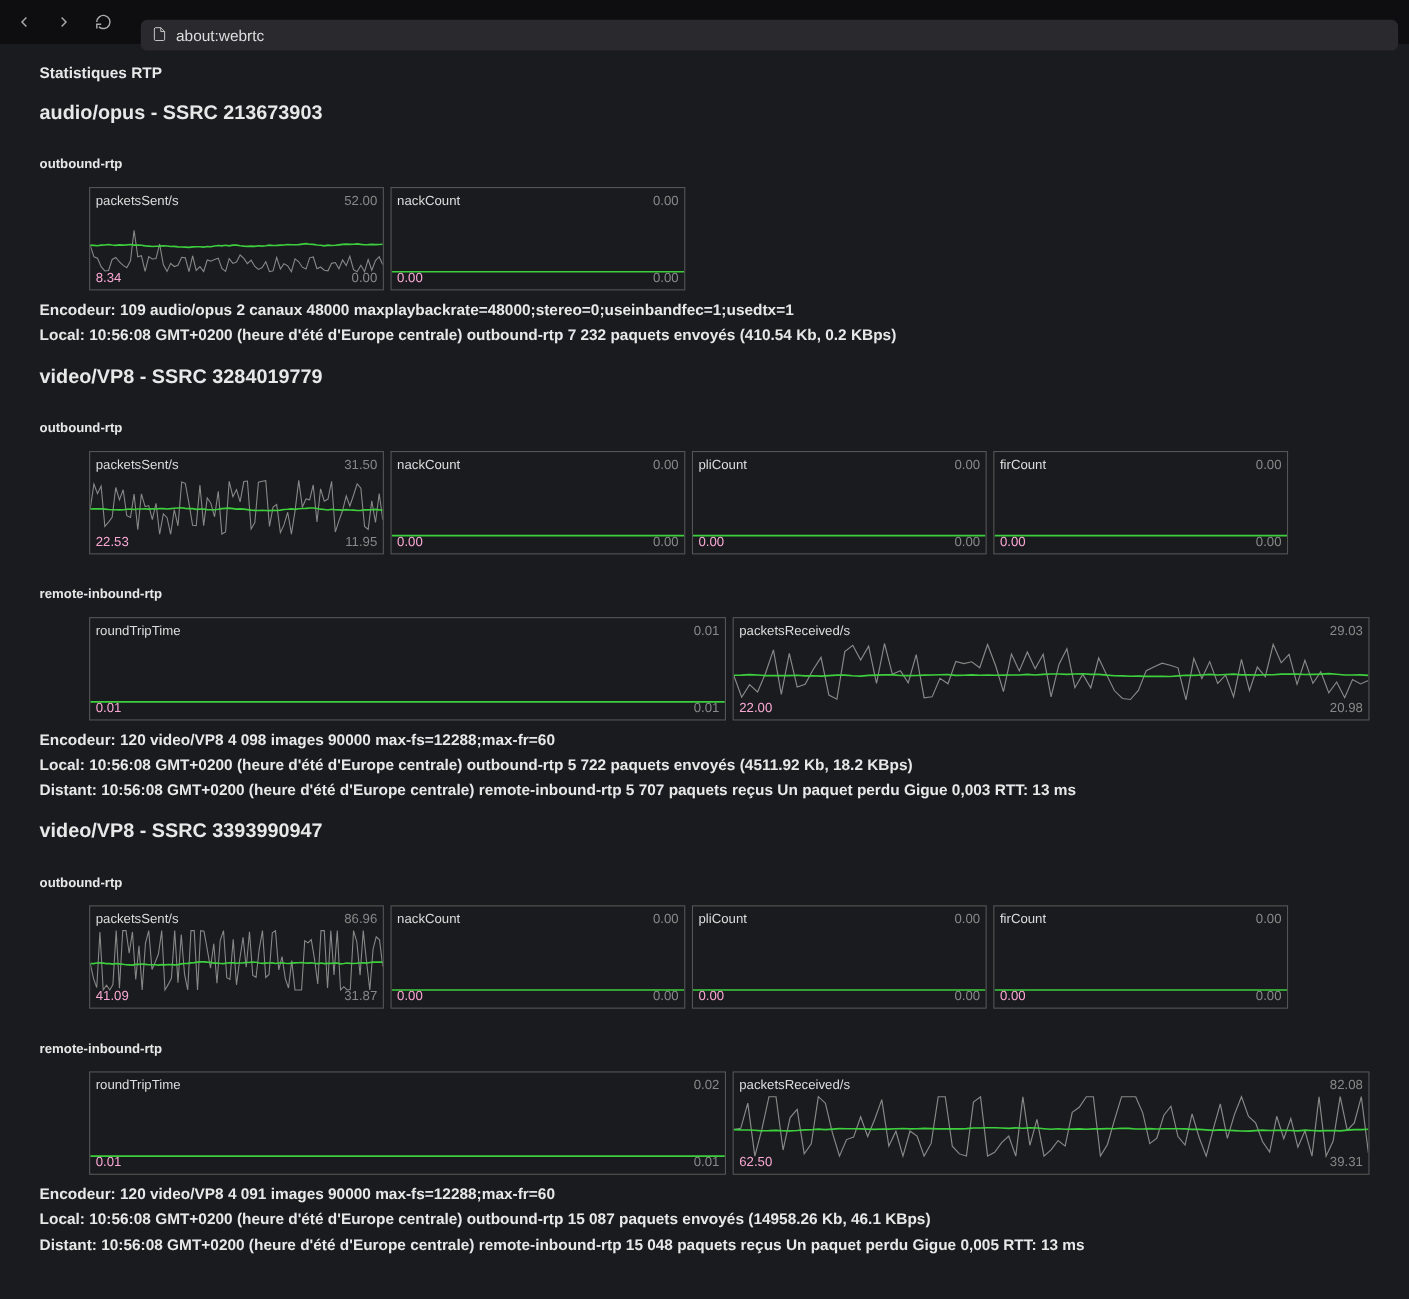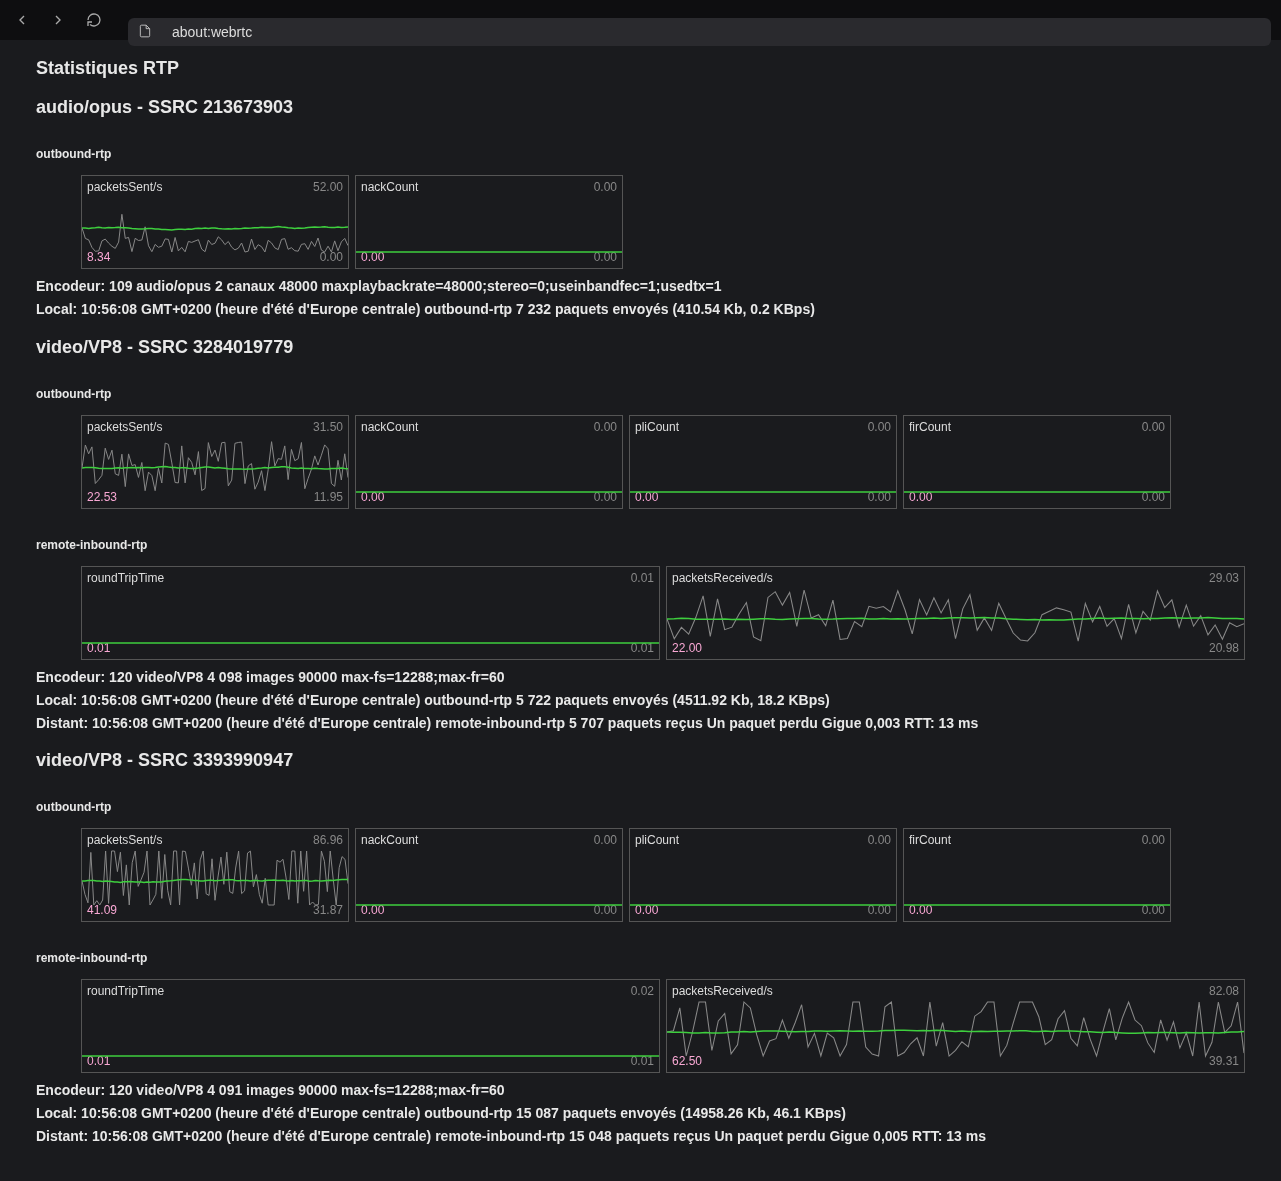--- a/index.html
+++ b/index.html
@@ -26,32 +26,32 @@
   }
   .nav-btn svg { width: 16px; height: 16px; stroke: currentColor; fill: none; stroke-width: 2; }
   .urlbar {
     flex: 1;
     background: #2a2a2e;
     border-radius: 6px;
     height: 28px;
     display: flex;
     align-items: center;
     padding: 0 10px;
-    gap: 20px;
+    gap: 8px;
     color: #ddd;
     font-size: 14px;
     margin-left: 10px;
     margin-top: 24px;
   }
   .urlbar svg { width: 14px; height: 14px; stroke: #ccc; fill: none; stroke-width: 1.5; }
   .content {
     padding: 10px 36px 20px 36px;
   }
   h2.section-title {
-    font-size: 18px;
+    font-size: 14px;
     font-weight: 700;
     margin: 8px 0 16px 0;
   }
   .ssrc-title {
     font-size: 18px;
     font-weight: 700;
     margin: 18px 0 18px 0;
   }
   .sub-title {
     font-size: 12px;

